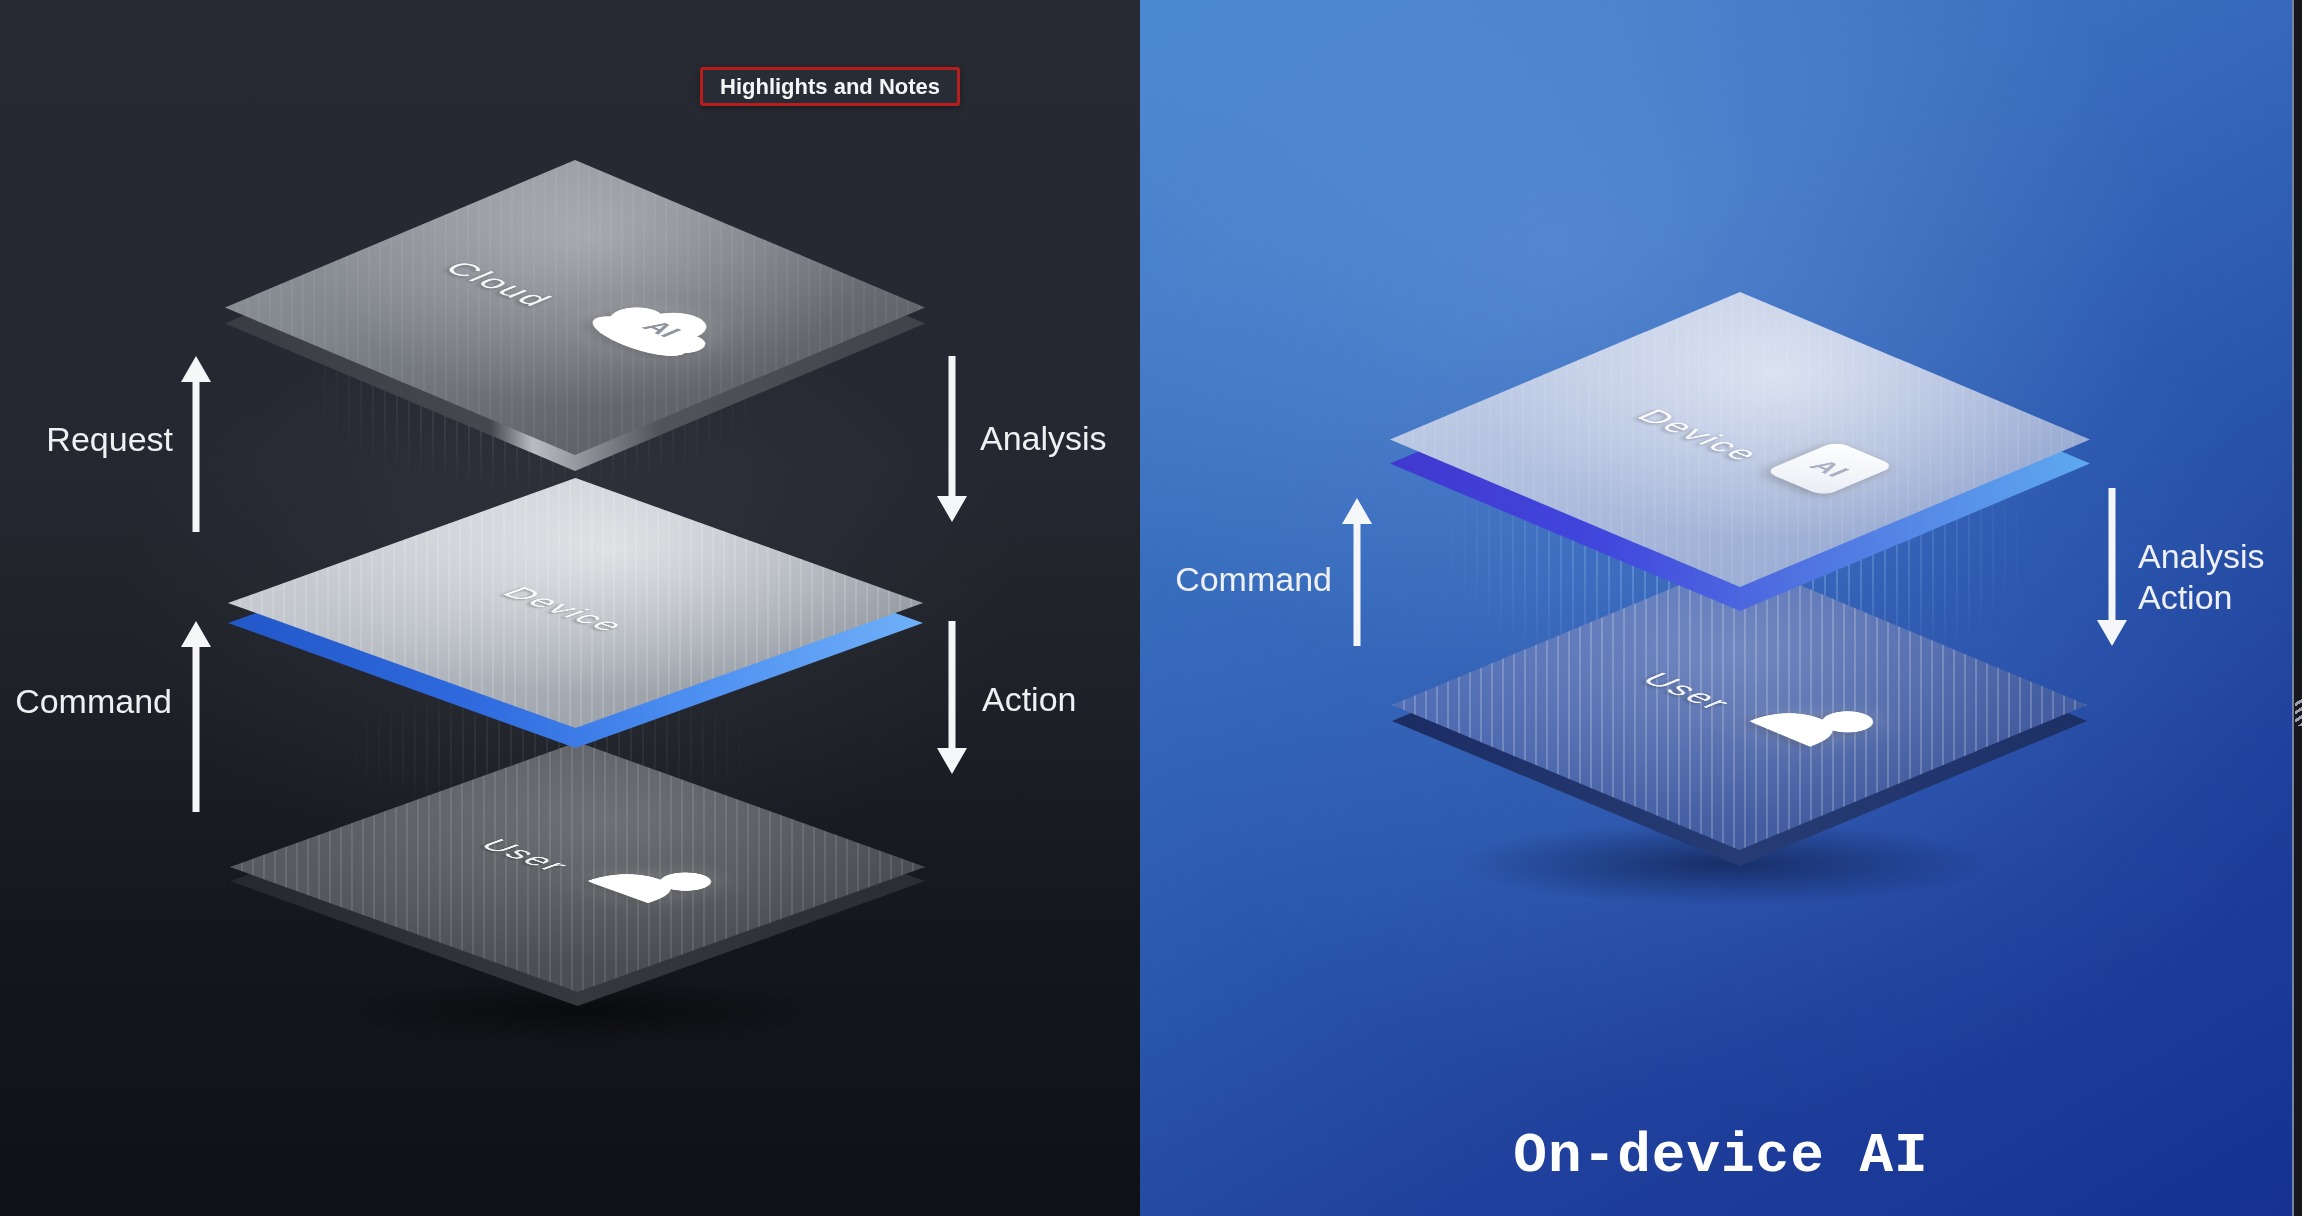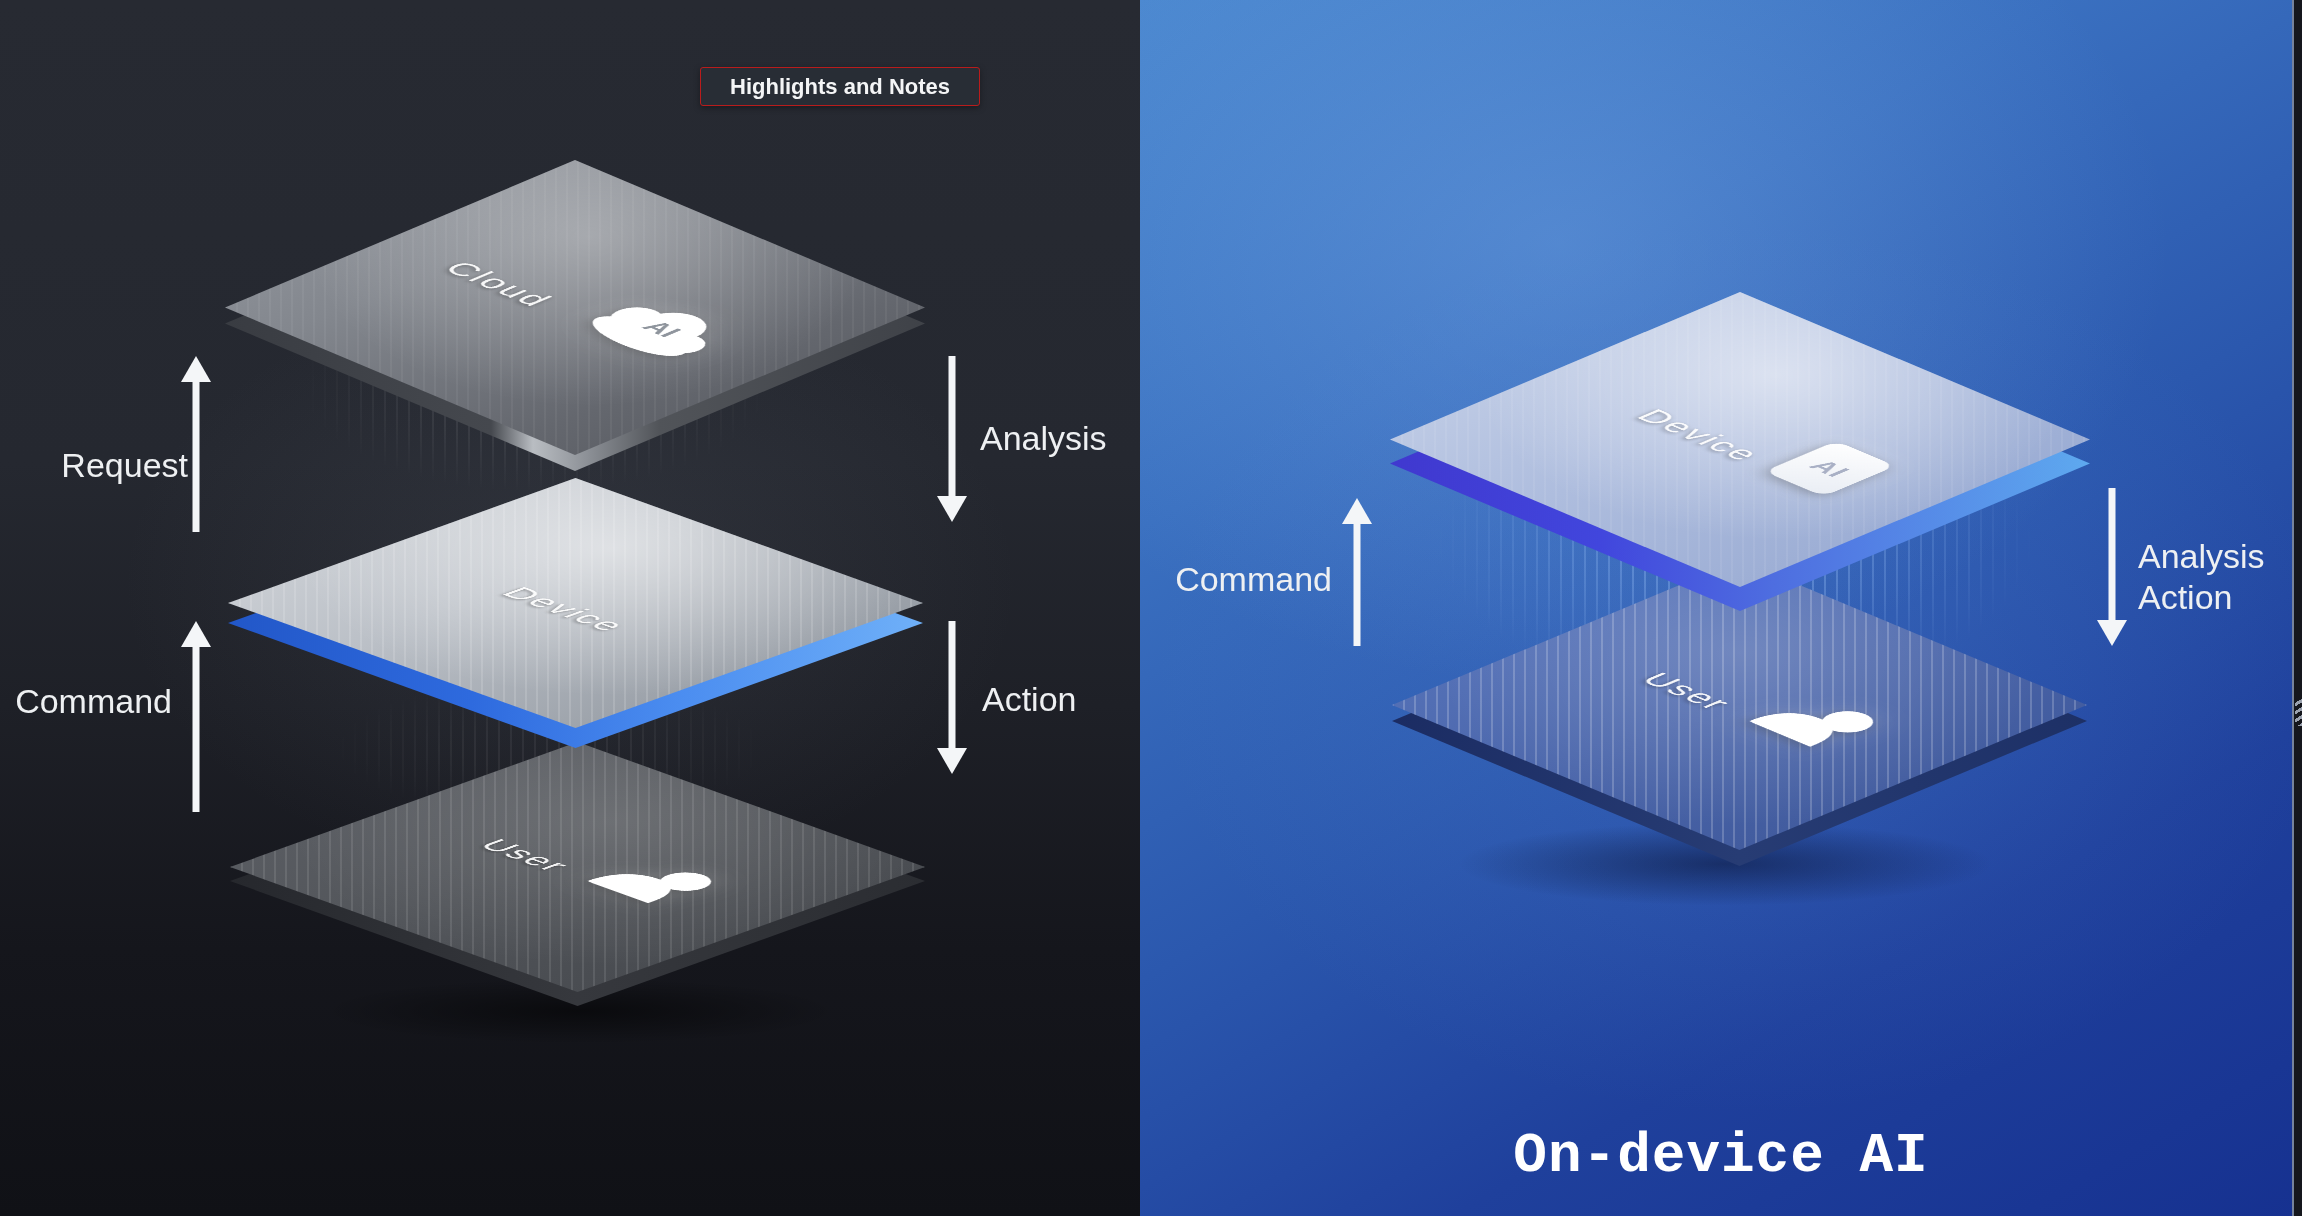--- a/index.html
+++ b/index.html
@@ -73,22 +73,22 @@
   .panel-left  .panel-title{top:1122px;font-size:58px;}
   .panel-right .panel-title{top:1124px;font-size:56px;letter-spacing:1px;}
 
   
   .rays{position:absolute;z-index:1;
         -webkit-mask-image:radial-gradient(ellipse at 50% 45%, #000 25%, transparent 72%);
         mask-image:radial-gradient(ellipse at 50% 45%, #000 25%, transparent 72%);}
   .stack-shadow{position:absolute;z-index:1;border-radius:50%;}
 
   
-  .tooltip{position:absolute;left:700px;top:67px;width:280px;height:39px;box-sizing:border-box;
-           background:#282d35;border:1px solid #b91c1c;border-radius:3px;z-index:50;
+  .tooltip{position:absolute;left:700px;top:67px;width:260px;height:39px;box-sizing:border-box;
+           background:#282d35;border:3px solid #b91c1c;border-radius:3px;z-index:50;
            display:flex;align-items:center;justify-content:center;
            color:#f4f5f6;font-size:22px;font-weight:600;box-shadow:0 2px 6px rgba(0,0,0,.35);}
 
   
   .window-edge{position:absolute;left:2292px;top:0;width:10px;height:1216px;z-index:60;
                background:#15171d;border-left:2px solid #76839c;box-sizing:border-box;}
   .edge-marks{position:absolute;left:1px;top:698px;width:8px;height:28px;
               background:repeating-linear-gradient(-30deg,#9aa1ae 0 3px,transparent 3px 7px);}
 
   .z2{z-index:2}.z3{z-index:3}.z4{z-index:4}
@@ -147,21 +147,21 @@
               <circle cx="60" cy="54" r="27"></circle>
               <circle cx="100" cy="42" r="34"></circle>
               <circle cx="136" cy="64" r="23"></circle>
             </g>
             <text x="96" y="66" text-anchor="middle" font-size="36" font-weight="bold" fill="#8f959d" font-family="Liberation Sans, sans-serif">AI</text>
           </svg>
         </span>
       </div>
     </div>
 
-    <div class="flow-label right-align" style="left:16px;top:420px;width:172px;margin-top:26px;">Request</div>
+    <div class="flow-label right-align" style="left:1px;top:420px;width:172px;">Request</div>
     <div class="flow-arrow up" style="left:178px;top:356px;height:176px;">
         <span class="head"></span>
         <span class="shaft"></span>
       </div>
 
     <div class="flow-label right-align" style="left:0;top:682px;width:172px;">Command</div>
     <div class="flow-arrow up" style="left:178px;top:621px;height:191px;">
         <span class="head"></span>
         <span class="shaft"></span>
       </div>

